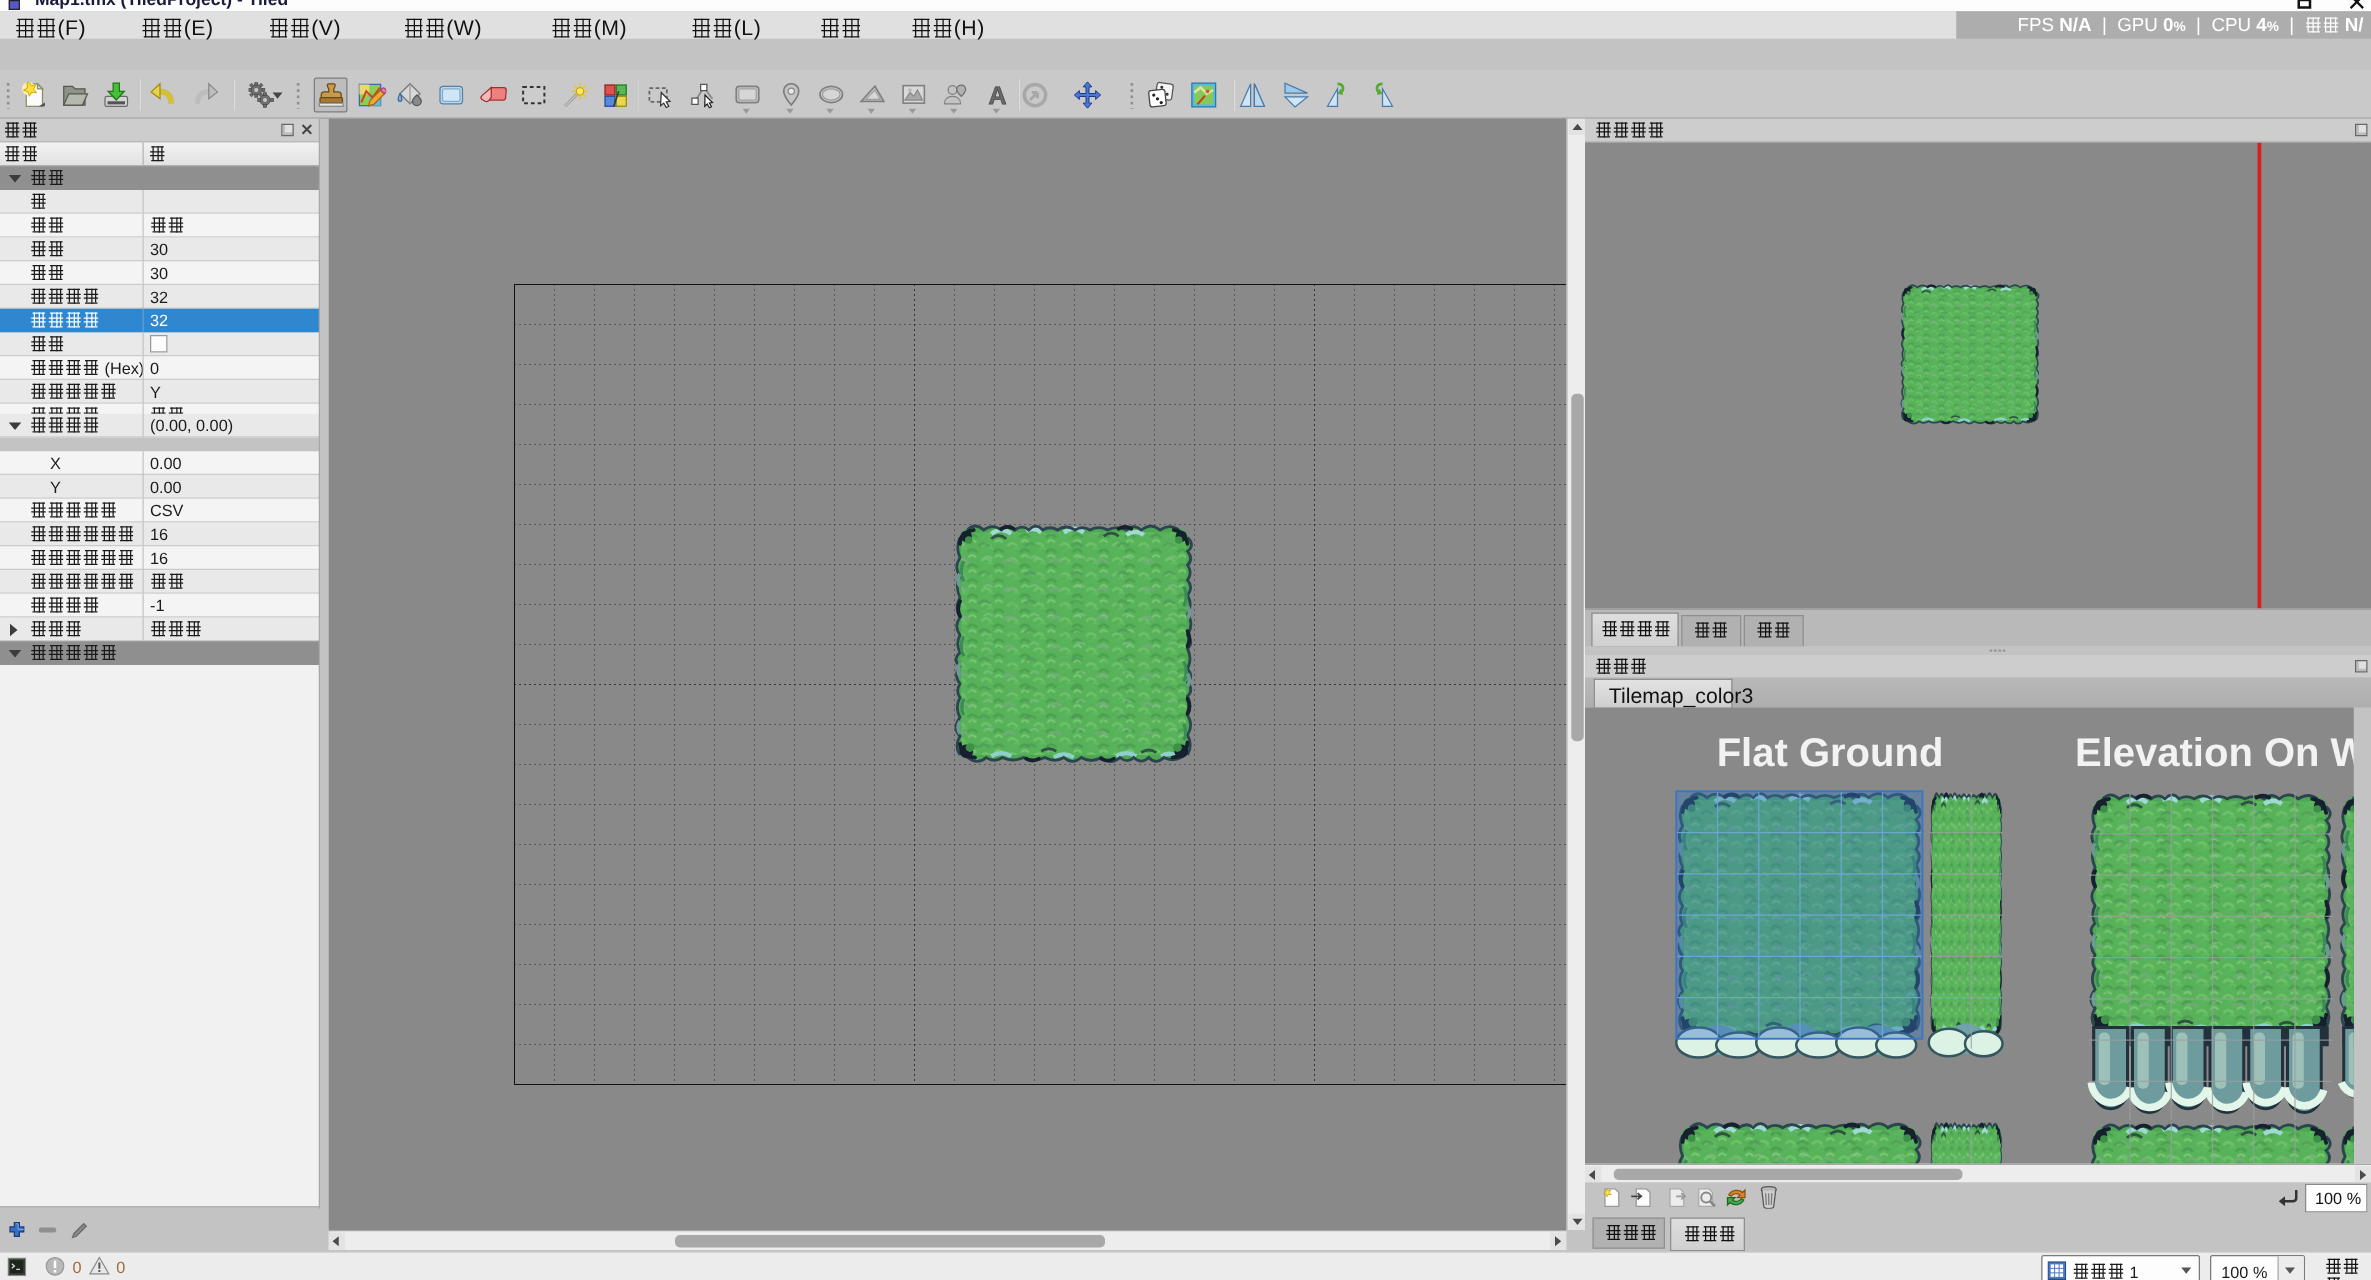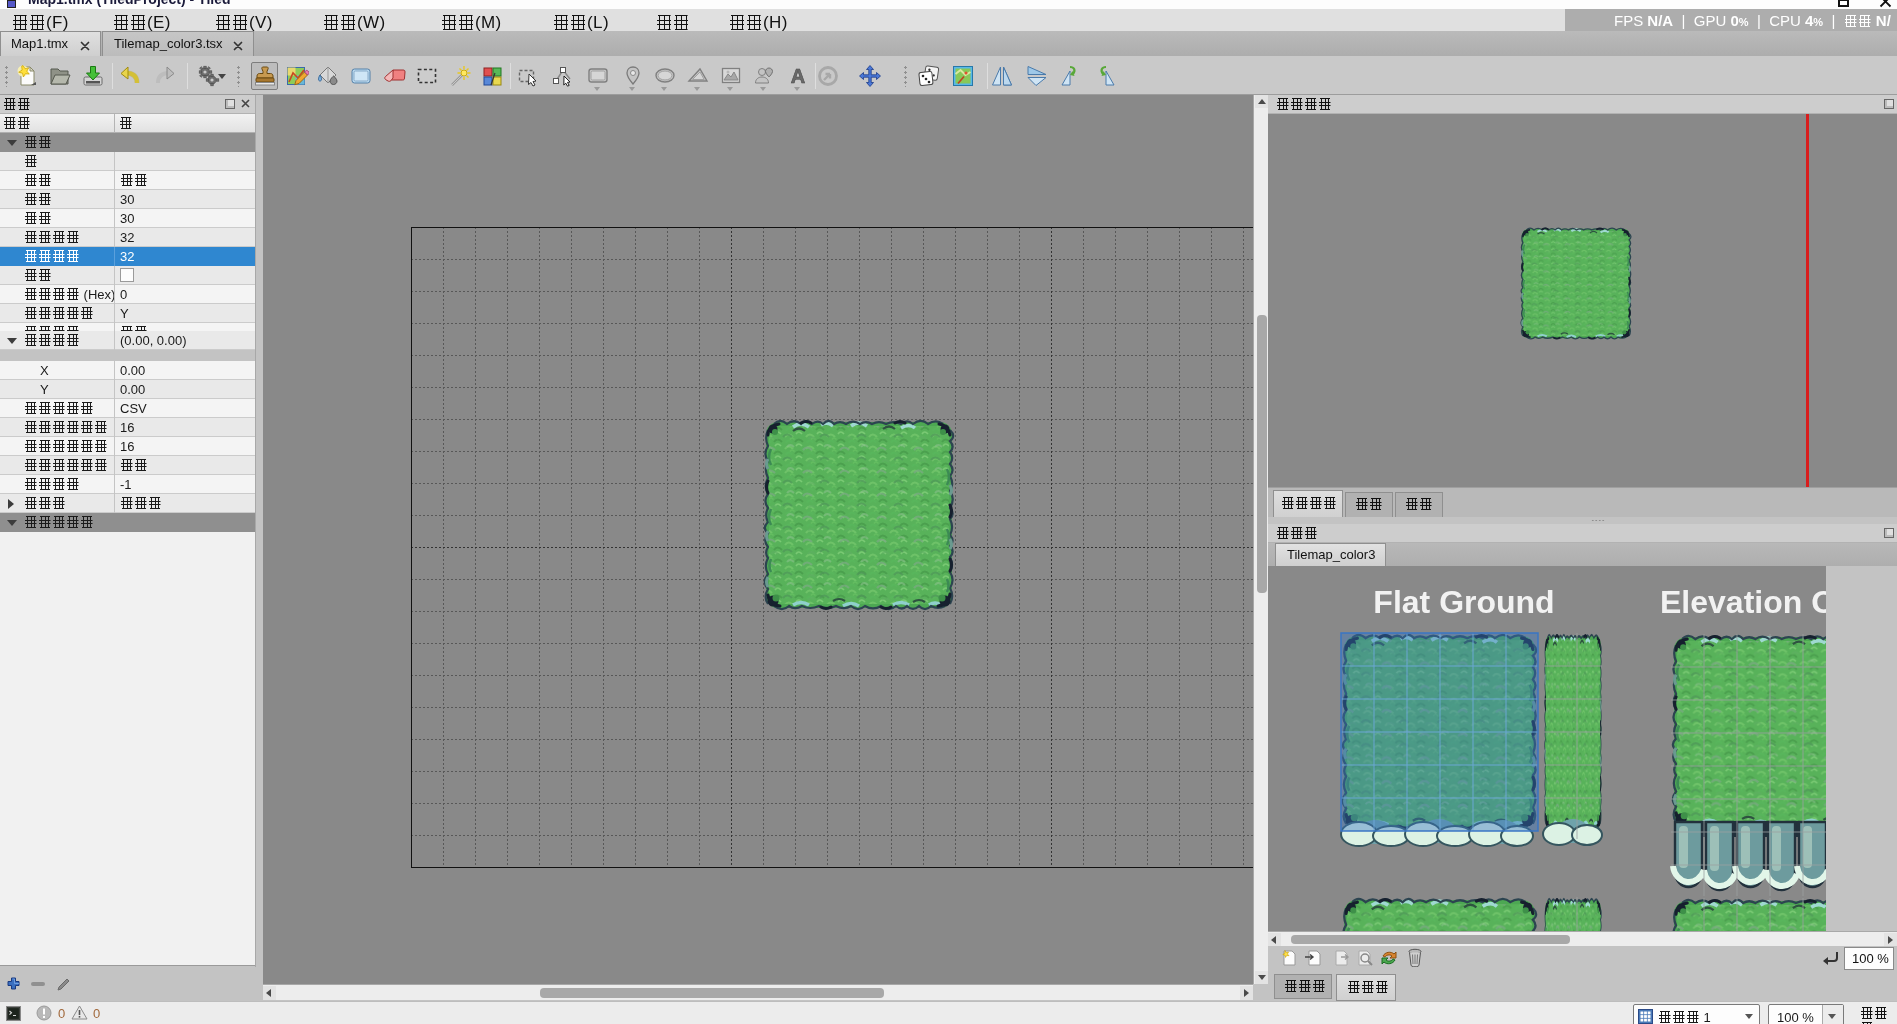--- a/index.html
+++ b/index.html
@@ -133,34 +133,20 @@
  <div class="mitem" style="left:113px;"><i class="z"></i><i class="z"></i>(E)</div>
  <div class="mitem" style="left:215px;"><i class="z"></i><i class="z"></i>(V)</div>
  <div class="mitem" style="left:323px;"><i class="z"></i><i class="z"></i>(W)</div>
  <div class="mitem" style="left:441px;"><i class="z"></i><i class="z"></i>(M)</div>
  <div class="mitem" style="left:553px;"><i class="z"></i><i class="z"></i>(L)</div>
  <div class="mitem" style="left:656px;"><i class="z"></i><i class="z"></i></div>
  <div class="mitem" style="left:729px;"><i class="z"></i><i class="z"></i>(H)</div>
  <div class="abs" style="left:1565px;top:0;width:332px;height:22px;background:rgba(110,110,110,0.45);"></div>
  <div class="abs" style="left:1578px;top:3px;font-size:15px;color:#fff;margin-left:36px;">FPS <b>N/A</b> &nbsp;|&nbsp; GPU <b>0<span style="font-size:11px">%</span></b> &nbsp;|&nbsp; CPU <b>4<span style="font-size:11px">%</span></b> &nbsp;|&nbsp; <i class="z" style="color:#fff"></i><i class="z" style="color:#fff"></i> <b>N/</b></div>
 </div>
-<div class="abs" id="tabbar">
- <div class="doctab" style="left:0;width:101px;">
-        <span style="position:absolute;left:10px;top:4px;">Map1.tmx</span>
-        <span style="position:absolute;left:79px;top:7px;"><svg width="10" height="10" viewBox="0 0 10 10">
-            <path d="M1.5 1.5l7 7M8.5 1.5l-7 7" stroke="#333" stroke-width="1.7" stroke-linecap="round"></path>
-          </svg></span>
-      </div>
- <div class="doctab in" style="left:102px;width:152px;">
-        <span style="position:absolute;left:11px;top:4px;">Tilemap_color3.tsx</span>
-        <span style="position:absolute;left:130px;top:7px;"><svg width="10" height="10" viewBox="0 0 10 10">
-            <path d="M1.5 1.5l7 7M8.5 1.5l-7 7" stroke="#333" stroke-width="1.7" stroke-linecap="round"></path>
-          </svg></span>
-      </div>
-</div>
 <div class="abs" id="toolbar">
  <div class="hdl" style="left:4px;"></div><div class="hdl" style="left:236px;"></div><div class="hdl" style="left:903px;"></div>
  <div class="tsep" style="left:112px;"></div><div class="tsep" style="left:187px;"></div><div class="tsep" style="left:510px;"></div><div class="tsep" style="left:815px;"></div><div class="tsep" style="left:987px;"></div>
  <div class="abs" style="left:251px;top:6px;width:27px;height:28px;background:#bdbdbd;border:1px solid #7d7d7d;border-radius:2px;"></div>
  <svg class="ti" style="left:15px" viewBox="0 0 24 24">
         <path d="M6 3h9l4 4v14H6z" fill="#fbfbfb" stroke="#8a8a6a"></path>
         <path d="M15 3l4 4h-4z" fill="#d8d8c8" stroke="#8a8a6a"></path>
         <circle cx="8" cy="7" r="5.5" fill="#fff7b0" opacity=".85"></circle>
         <path d="M8 1.5l2 3.2 3.7-.8-1.9 3.3 2.5 2.9-3.9-.4-2 3.3-.9-3.8-3.8-1 3.4-2.1-.4-3.9z" fill="#ffdf3a" stroke="#c8a000" stroke-width=".7"></path>
         <path d="M16 21l5 0-0 -3z" fill="#555"></path>
@@ -514,24 +500,24 @@
  </div>
  <div class="abs" style="left:0;top:422px;width:629px;height:7px;background:#c3c3c3;">
   <div style="position:absolute;left:323px;top:2px;width:14px;height:3px;background:radial-gradient(circle 1px,#8f8f8f .9px,transparent 1px) 0 0/3.5px 3px;"></div>
  </div>
  <div class="dtitle" style="top:429px;">
         <span class="dtxt"><i class="z"></i><i class="z"></i><i class="z"></i></span>
         <span class="fbtn" style="left:616px;"></span>
       </div>
  <div class="abs" style="left:0;top:448px;width:629px;height:23px;background:linear-gradient(#b8b8b8,#aeaeae);">
   <div class="abs" style="left:7px;top:0;width:111px;height:23px;background:linear-gradient(#e2e2e2,#cfcfcf);border:1px solid #8f8f8f;border-bottom:none;">
-          <span style="position:absolute;left:11px;top:3px;font-size:13px;color:#111;">Tilemap_color3</span>
-        </div>
- </div>
- <div class="abs" style="left:0;top:471px;width:558px;height:365px;background:#898989;overflow:hidden;">
+          <span style="position:absolute;left:11px;top:3px;font-size:17px;color:#111;">Tilemap_color3</span>
+        </div>
+ </div>
+ <div class="abs" style="left:0;top:471px;width:615px;height:365px;background:#898989;overflow:hidden;">
   <svg width="629" height="365" style="position:absolute;left:0;top:0;">
    <text x="196" y="47" text-anchor="middle" font-size="32" font-weight="bold" fill="#f2f2f2" font-family="Liberation Sans">Flat Ground</text>
    <text x="392" y="47" font-size="32" font-weight="bold" fill="#f2f2f2" font-family="Liberation Sans">Elevation On Wall</text>
 
    <use href="#grass" x="73" y="67" width="197" height="198"></use>
 
    <g>
     <g fill="#6fa3ab">
               <ellipse cx="107" cy="266" rx="17" ry="12"></ellipse>
               <ellipse cx="171" cy="265" rx="17" ry="12"></ellipse>

